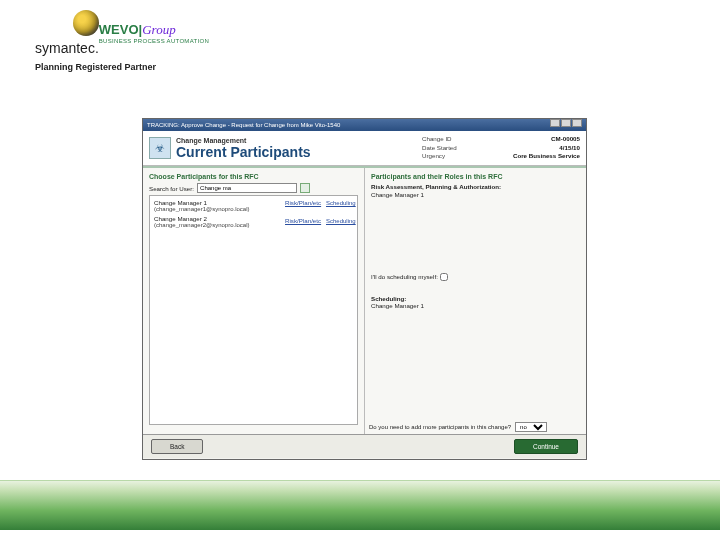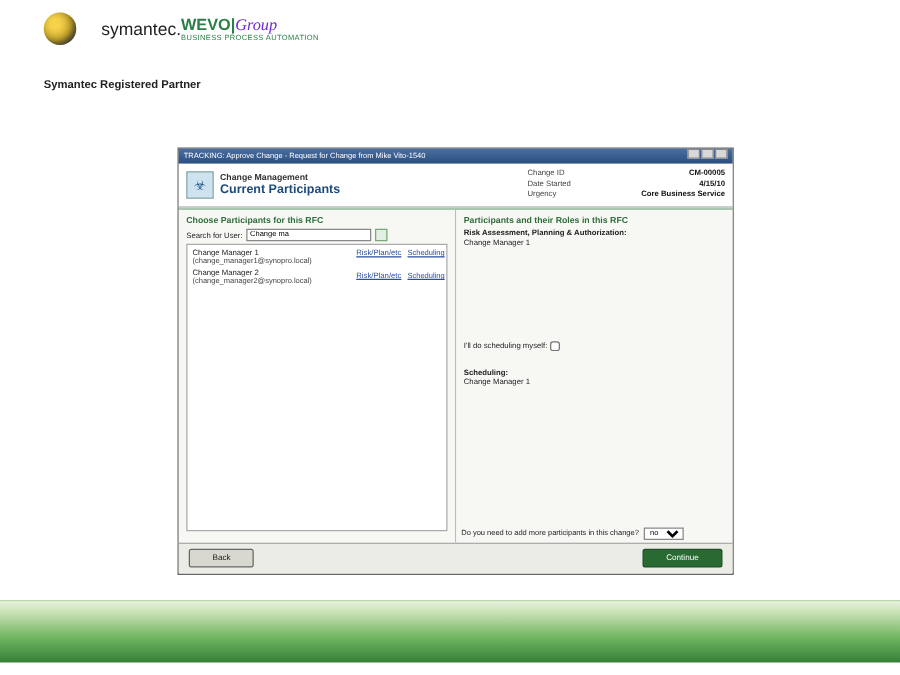--- a/index.html
+++ b/index.html
@@ -17,22 +17,23 @@
     position: relative;
   }
   
   .header-row {
     display: flex;
     align-items: center;
     padding: 10px 20px 0 35px;
   }
   .symantec-logo {
     display: flex;
-    align-items: center;
-    gap: 20px;
+    align-items: flex-end;
+    gap: 4px;
+    flex-direction: column;
   }
   .sym-swirl {
     width: 26px; height: 26px;
     border-radius: 50%;
     background: radial-gradient(circle at 35% 35%, #f6d24a 15%, #c9a82e 55%, #555 85%);
     position: relative;
     box-shadow: inset -3px -3px 6px rgba(0,0,0,.4);
   }
   .sym-text { font-size: 14px; color:#1e1e1e; }
   .title {
@@ -107,21 +108,21 @@
   }
   .cm-header-left { display:flex; align-items:center; gap:5px;}
   .cm-icon {
     width:22px;height:22px;
     background:#cfe2f0;
     border:1px solid #8aa;
     display:flex;align-items:center;justify-content:center;
     font-size:11px;color:#2a5f8a;
   }
   .cm-titles .t1 { font-size:7px; font-weight:bold; color:#333; }
-  .cm-titles .t2 { font-size:10px; font-weight:bold; color:#1e4b7a; }
+  .cm-titles .t2 { font-size:14px; font-weight:bold; color:#1e4b7a; }
   .cm-header-right { font-size:6.2px; line-height:1.4; text-align:left;}
   .cm-header-right .row{ display:flex; gap:18px;}
   .cm-header-right .lbl{ color:#444; min-width:50px;}
   .cm-header-right .val{ color:#111; font-weight:bold; text-align:right; min-width:90px;}
 
   .main {
     display:flex;
     height: calc(100% - 12px - 36px - 24px);
     border-top: 2px solid #a9c6b0;
   }
@@ -218,21 +219,21 @@
   <div class="header-row">
     <div class="symantec-logo">
       <div class="sym-swirl"></div>
       <div class="sym-text">symantec.</div>
     </div>
     <div class="wevo-logo">
       <span>WEVO</span><span style="color:#2a7e46;">|</span><span class="group">Group</span>
       <div class="tag">BUSINESS PROCESS AUTOMATION</div>
     </div>
   </div>
-  <div class="reg-partner">Symantec Registered Partner</div>
+  <div class="reg-partner">Planning Registered Partner</div>
 
   <div class="app-window">
     <div class="win-titlebar">
       <span>TRACKING: Approve Change - Request for Change from Mike Vito-1540</span>
       <span class="win-ctrls">
         <span></span>
         <span></span>
         <span></span>
       </span>
     </div>

